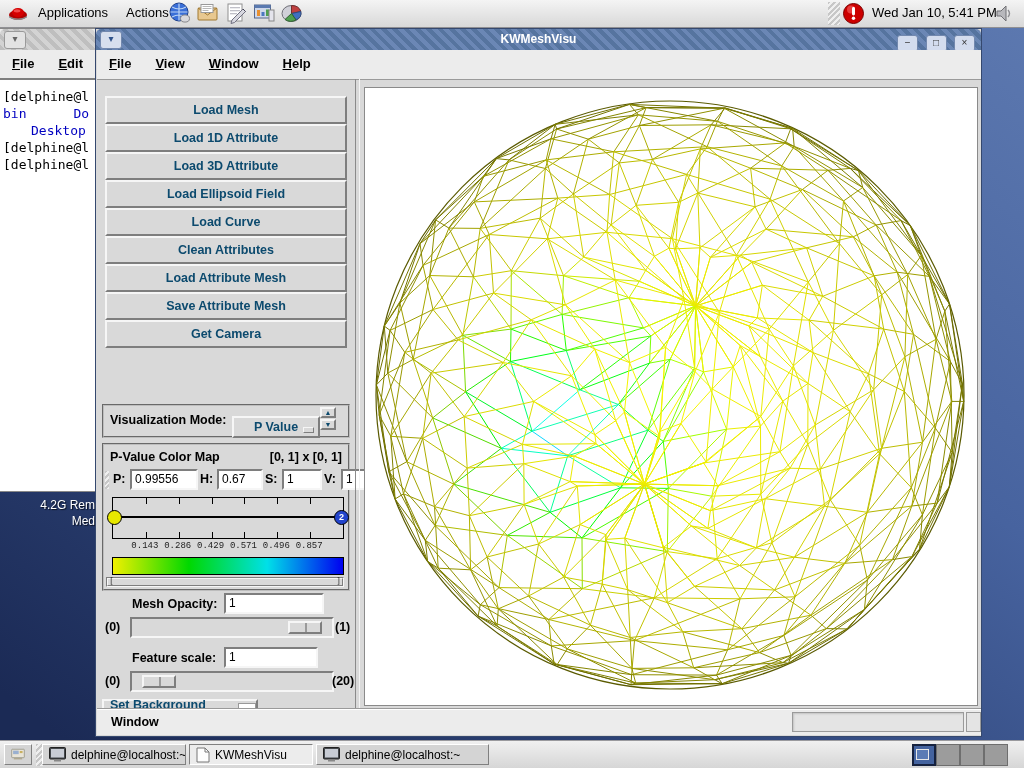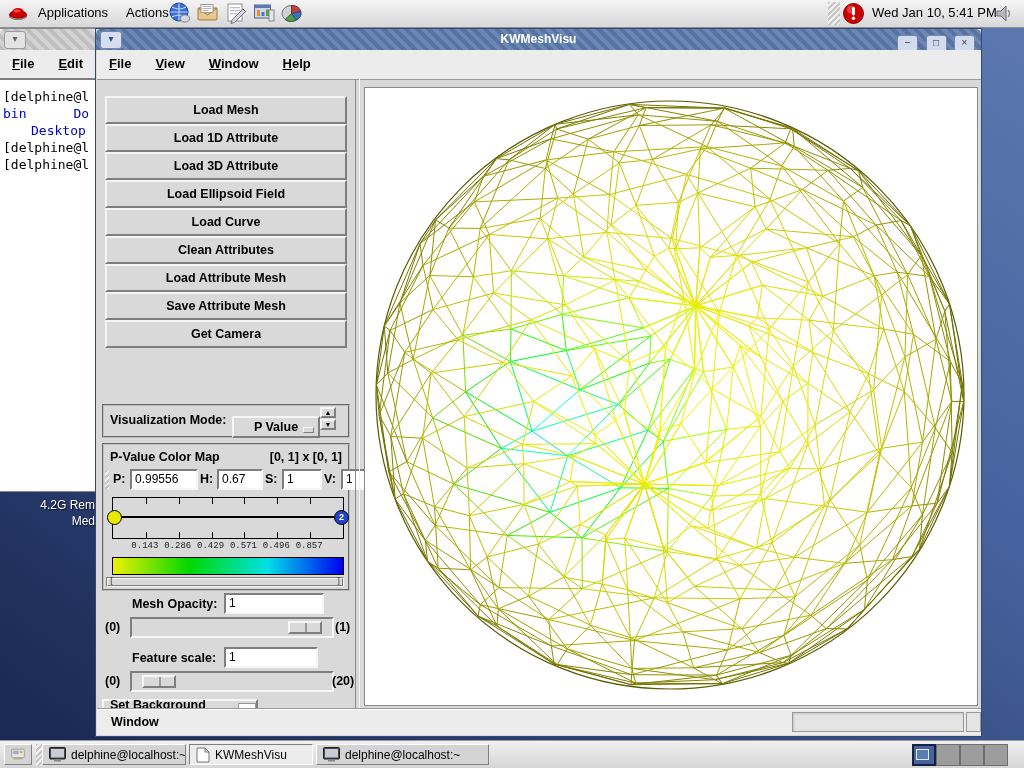--- a/index.html
+++ b/index.html
@@ -17,21 +17,21 @@
   
   .raised{background:#d9d9d9;border-top:2px solid #f6f6f6;border-left:2px solid #f6f6f6;
     border-bottom:2px solid #7e7e7e;border-right:2px solid #7e7e7e;}
   .sunken{background:#d9d9d9;border-top:2px solid #7e7e7e;border-left:2px solid #7e7e7e;
     border-bottom:2px solid #f6f6f6;border-right:2px solid #f6f6f6;}
   .entry{background:#fff;border-top:2px solid #7e7e7e;border-left:2px solid #7e7e7e;
     border-bottom:2px solid #f6f6f6;border-right:2px solid #f6f6f6;
     font-size:12px;color:#000;padding:1px 3px;line-height:15px;}
   .groove{border:2px groove #bdbdbd;}
   .tkbtn{display:flex;align-items:center;justify-content:center;
-    font-weight:bold;font-size:12.5px;color:#000000;cursor:default;}
+    font-weight:bold;font-size:12.5px;color:#0c4a6e;cursor:default;}
   
   .win-titlebar{position:absolute;left:0;top:0;right:0;height:21px;
     border-radius:5px 5px 0 0;overflow:hidden;}
   .tb-active{background:repeating-linear-gradient(45deg,#56749f 0 4px,#6b87b5 4px 8px);}
   .tb-inactive{background:repeating-linear-gradient(45deg,#bfbfbf 0 4px,#d3d3d3 4px 8px);}
   .tb-title{position:absolute;left:0;right:0;top:0;height:21px;line-height:21px;
     text-align:center;color:#fff;font-weight:bold;font-size:12px;}
   .wmenu-btn{position:absolute;left:4px;top:2px;width:20px;height:16px;border-radius:3px;
     background:#d7dfee;border:1px solid #7288ae;color:#31548c;font-size:10px;
     text-align:center;line-height:14px;}

